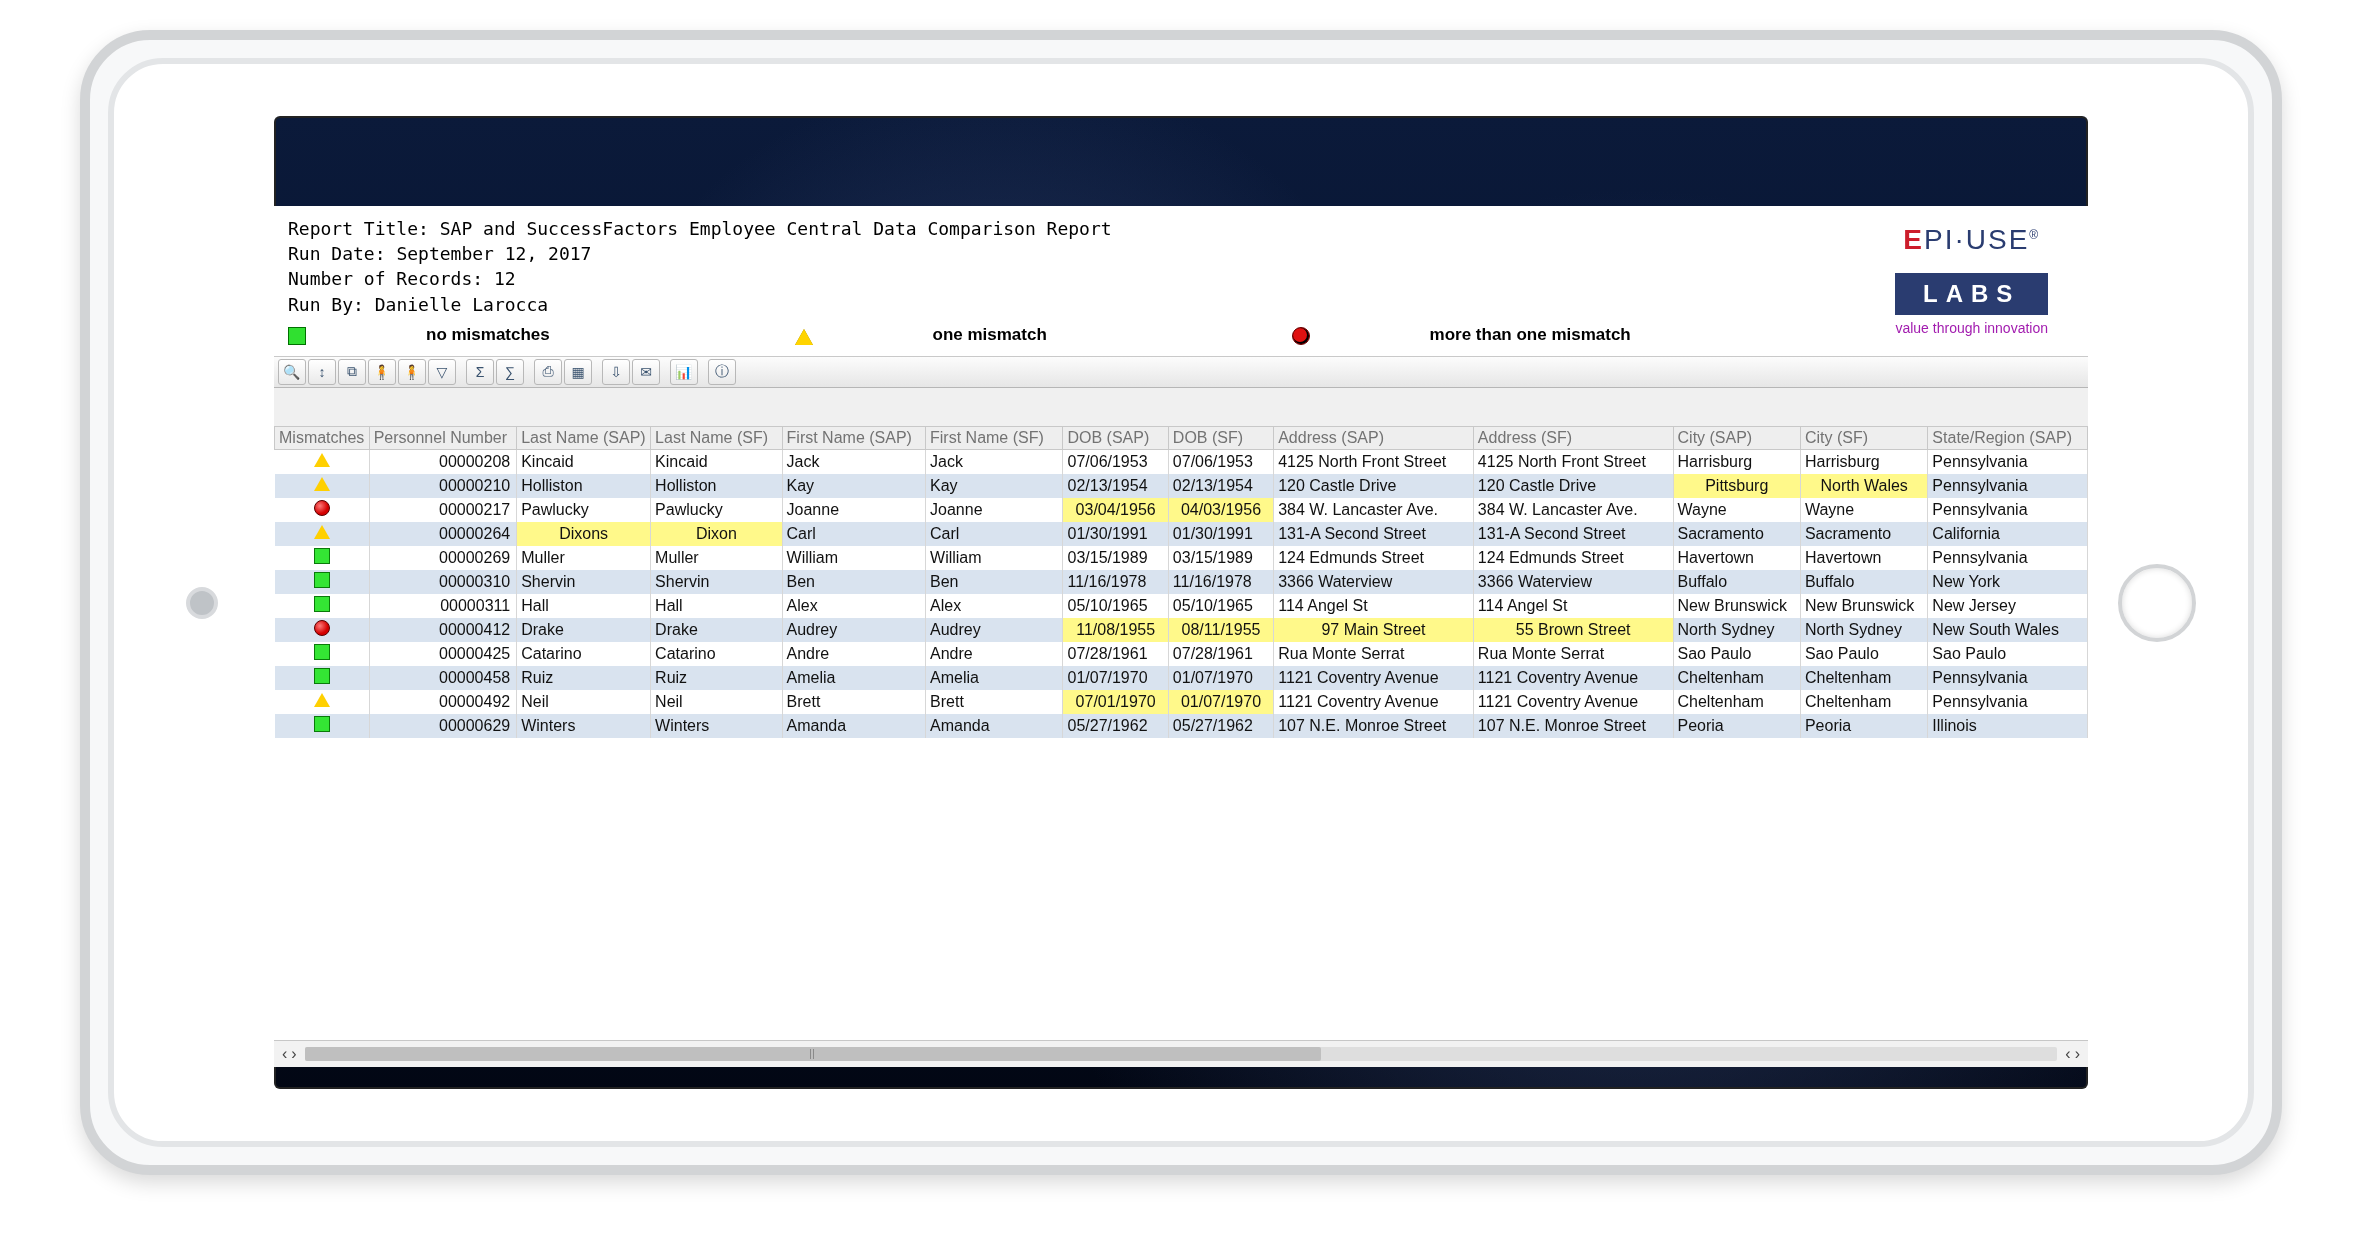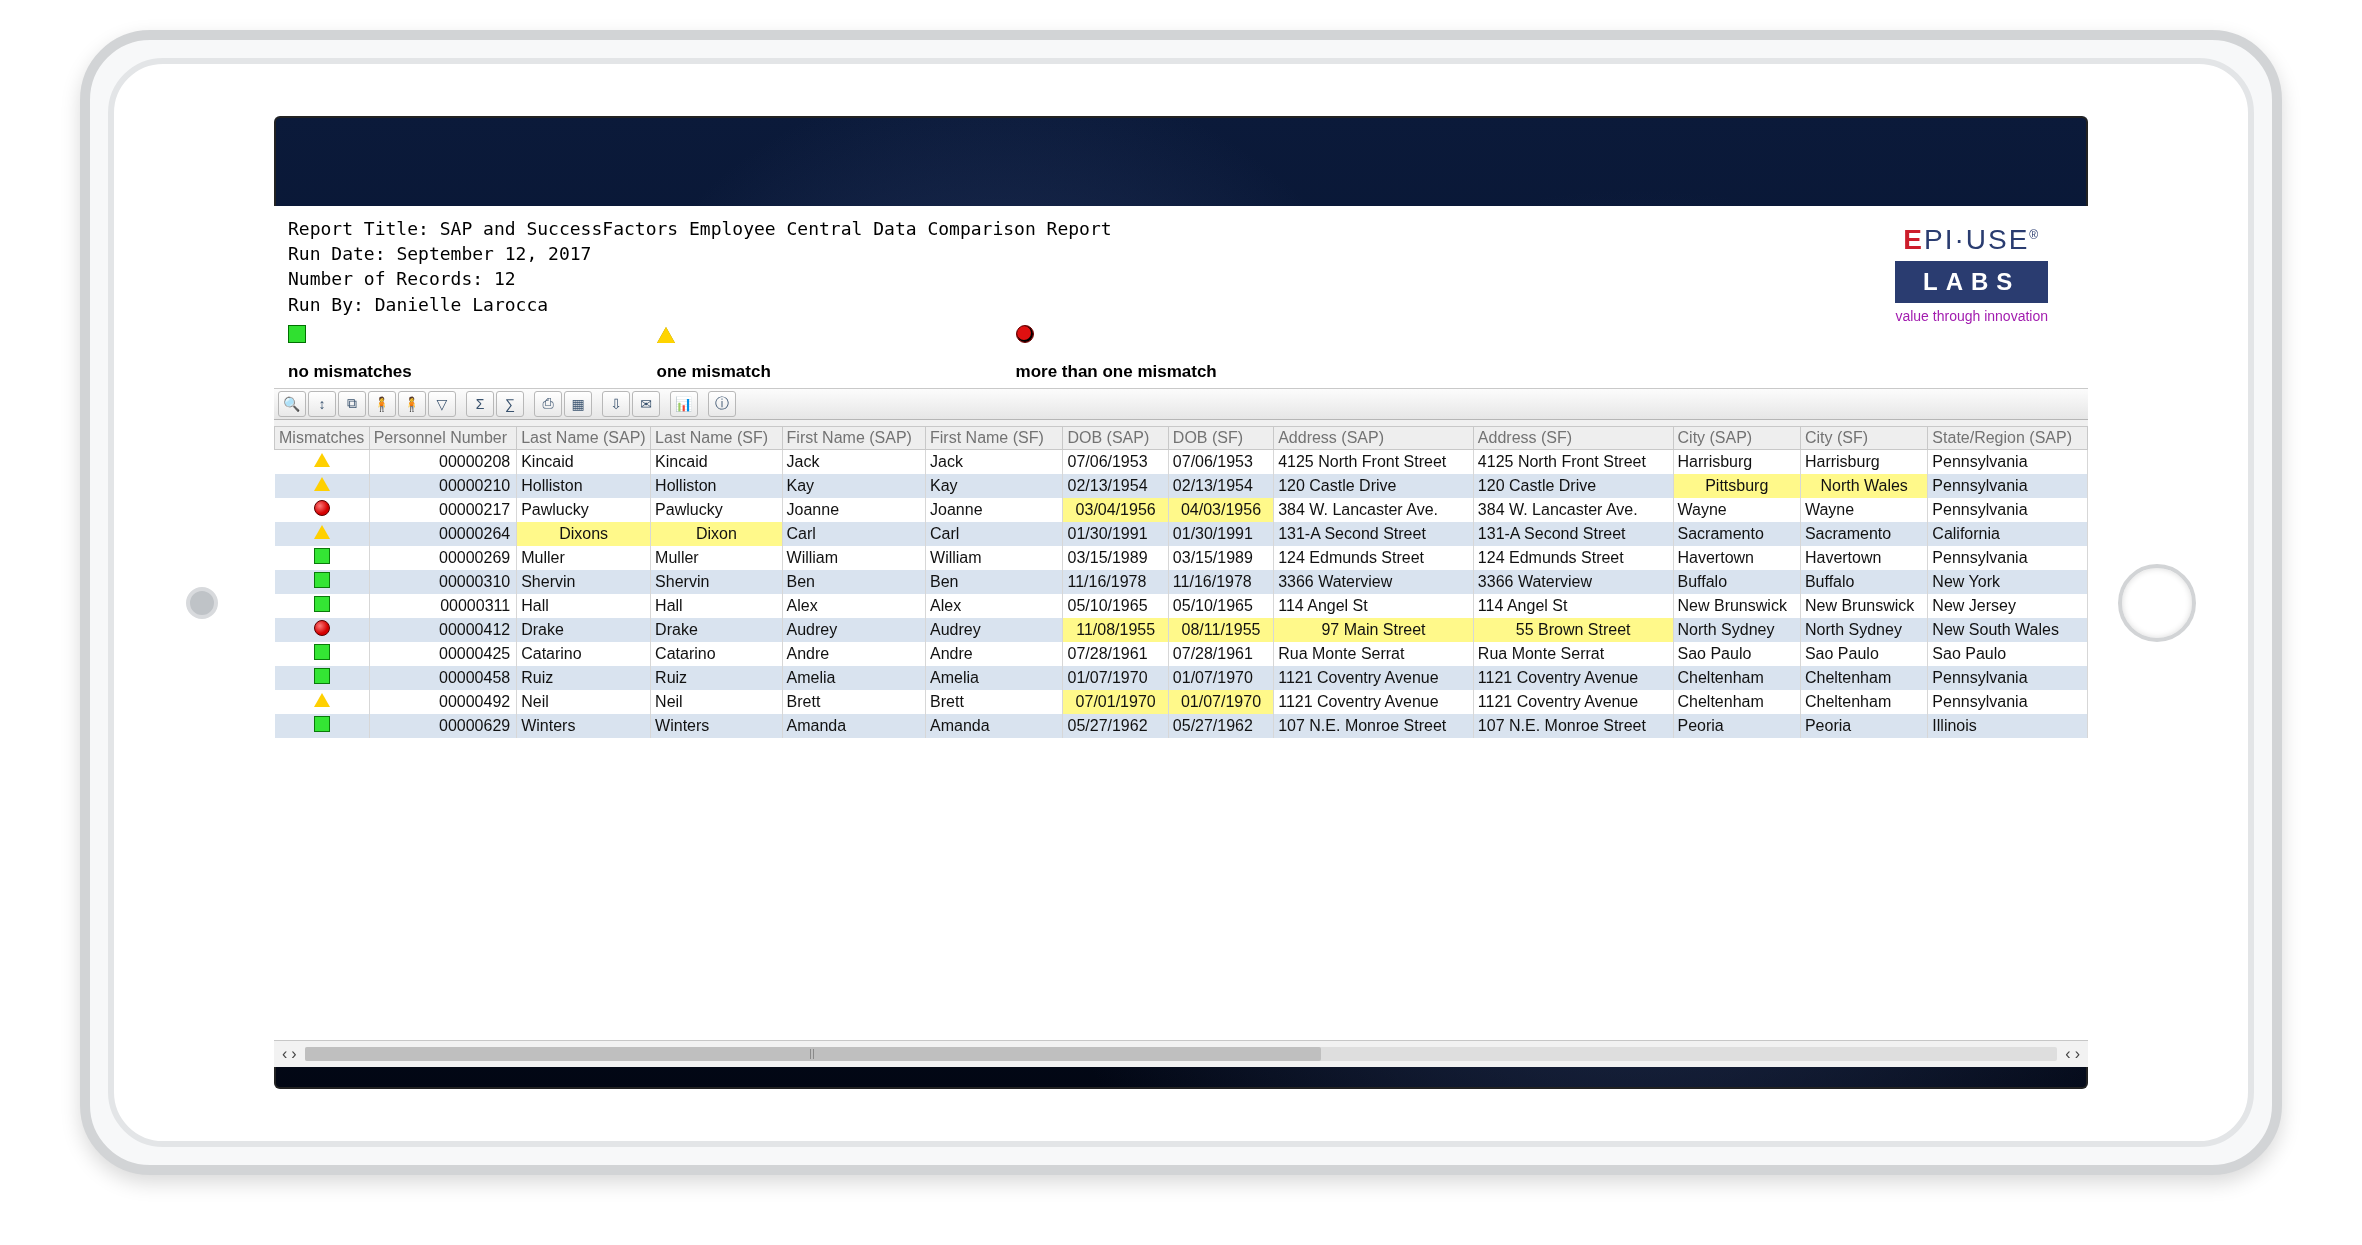--- a/index.html
+++ b/index.html
@@ -74,27 +74,27 @@
   }
   .logo {
     position:absolute; right:40px; top:14px;
     text-align:center;
     font-family: Arial, sans-serif;
   }
   .logo .l-top { font-size:28px; letter-spacing:2px; color:#2a3c70; font-weight:400; }
   .logo .l-top .e-red { color:#cc1d2b; font-weight:700; }
   .logo .l-reg { font-size:12px; vertical-align:super; color:#2a3c70;}
   .logo .l-labs {
-    margin-top:2px; background:#2a3c70; color:#fff; font-weight:700;
+    margin-top:14px; background:#2a3c70; color:#fff; font-weight:700;
     letter-spacing:8px; padding:4px 14px; font-size:24px;
   }
   .logo .l-tag { color:#a21caf; font-size:14px; margin-top:4px; }
 
   .legend { padding:4px 14px 6px 14px; background:#fff; font-size:17px; font-family:Verdana, Arial, sans-serif; font-weight:bold;}
-  .legend span { display:inline-flex; align-items:flex-start; gap:19px; margin-right:120px;flex-direction:column; }
+  .legend span { display:inline-flex; align-items:flex-end; gap:0; margin-right:120px; }
   .leg-sq { width:16px; height:16px; background:#30e030; border:1px solid #007000; display:inline-block;}
   .leg-tri { width:0; height:0; border-left:9px solid transparent; border-right:9px solid transparent; border-bottom:16px solid #ffd400; display:inline-block; filter:drop-shadow(0 0 0 #8a7a00);}
   .leg-cir { width:16px; height:16px; border-radius:50%; background:#e01010; border:1px solid #600; display:inline-block; box-shadow: -1px -1px 0 1px #000 inset; }
 
   .toolbar {
     background: linear-gradient(#fcfcfc, #e6e6e6);
     border-top:1px solid #c9c9c9;
     border-bottom:1px solid #b6b6b6;
     padding:2px 4px;
     display:flex; gap:2px;

